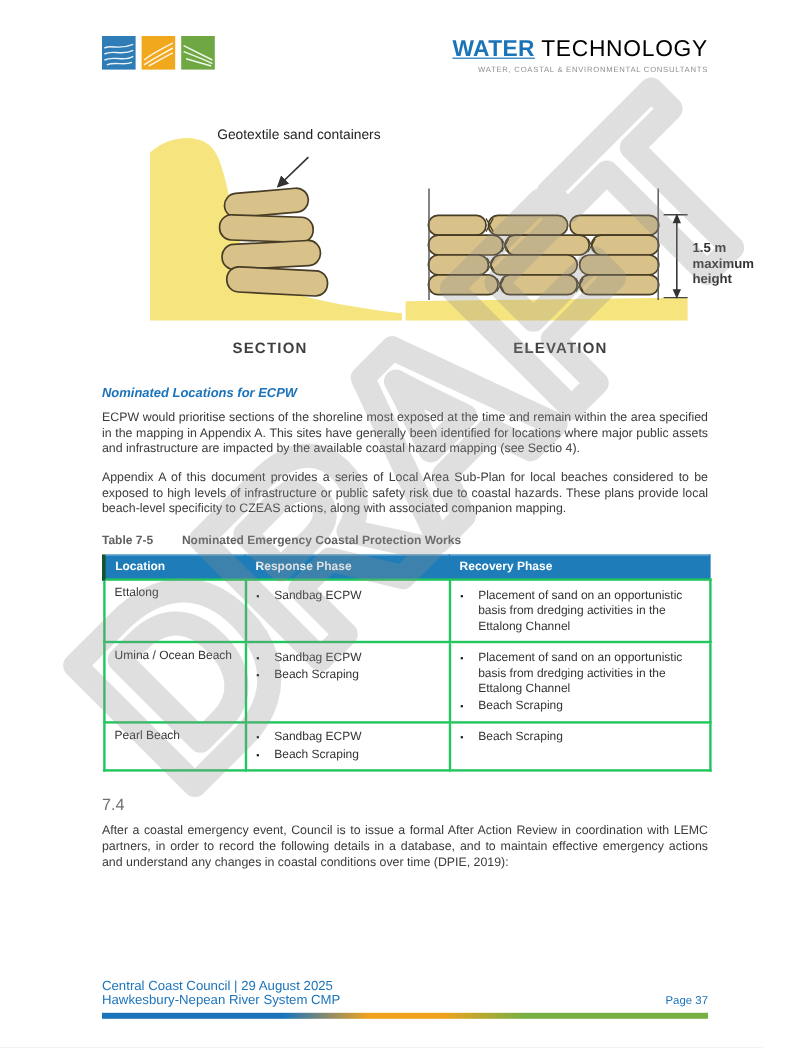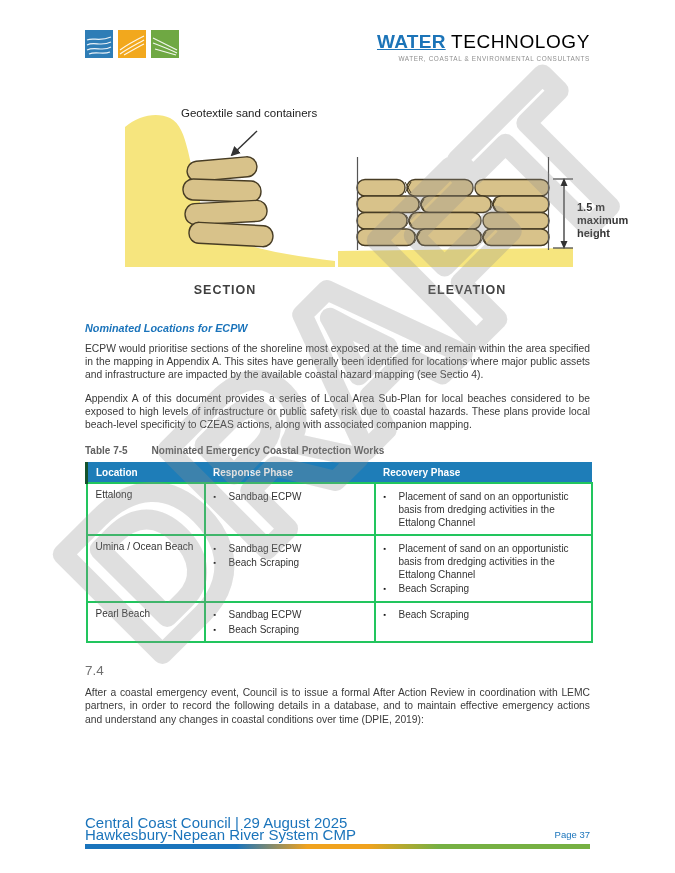--- a/index.html
+++ b/index.html
@@ -54,21 +54,21 @@
     padding:4px 8px; color:#333; background:transparent;
   }
   .li { display:flex; gap:7px; margin:1.5px 0; }
   .li .bullet { flex:none; width:8px; font-size:7.5px; line-height:13px; color:#1a1a1a; }
   
   .sec74 { display:flex; margin-top:20px; font-size:13.5px; color:#707070; }
   .sec74 .sec-num { width:62px; flex:none; }
   
   .footer { position:absolute; left:85px; right:85px; top:817px; }
   .footer-top { display:flex; justify-content:space-between; align-items:flex-end; }
-  .footer-left { font-size:15px; line-height:11.5px; color:#1b74bb; }
+  .footer-left { font-size:11px; line-height:11.5px; color:#1b74bb; }
   .page-num { font-size:9.5px; color:#1b74bb; }
   .footer-bar {
     margin-top:4px; height:4.5px;
     background:linear-gradient(90deg,#1a74bc 0%,#1a74bc 30%,#f0a21e 44%,#f0a21e 56%,#76b043 70%,#76b043 100%);
   }
   
   .watermark { position:absolute; left:0; top:0; width:675px; height:873px; pointer-events:none; z-index:5; }
   .watermark text {
     font-family:"Liberation Sans", sans-serif; font-weight:bold; font-size:205px;
     fill:none; stroke:#8f8f8f; stroke-width:20px; stroke-linejoin:round; opacity:0.28;

